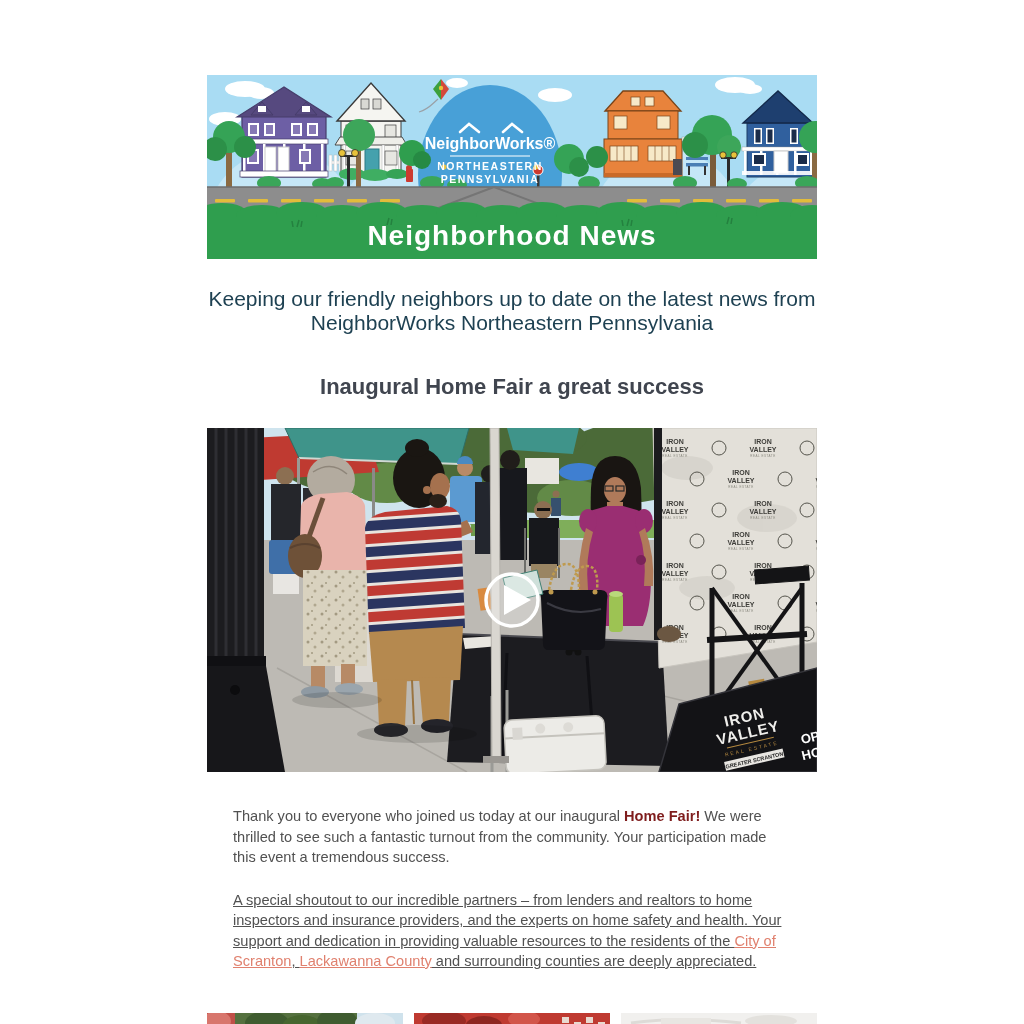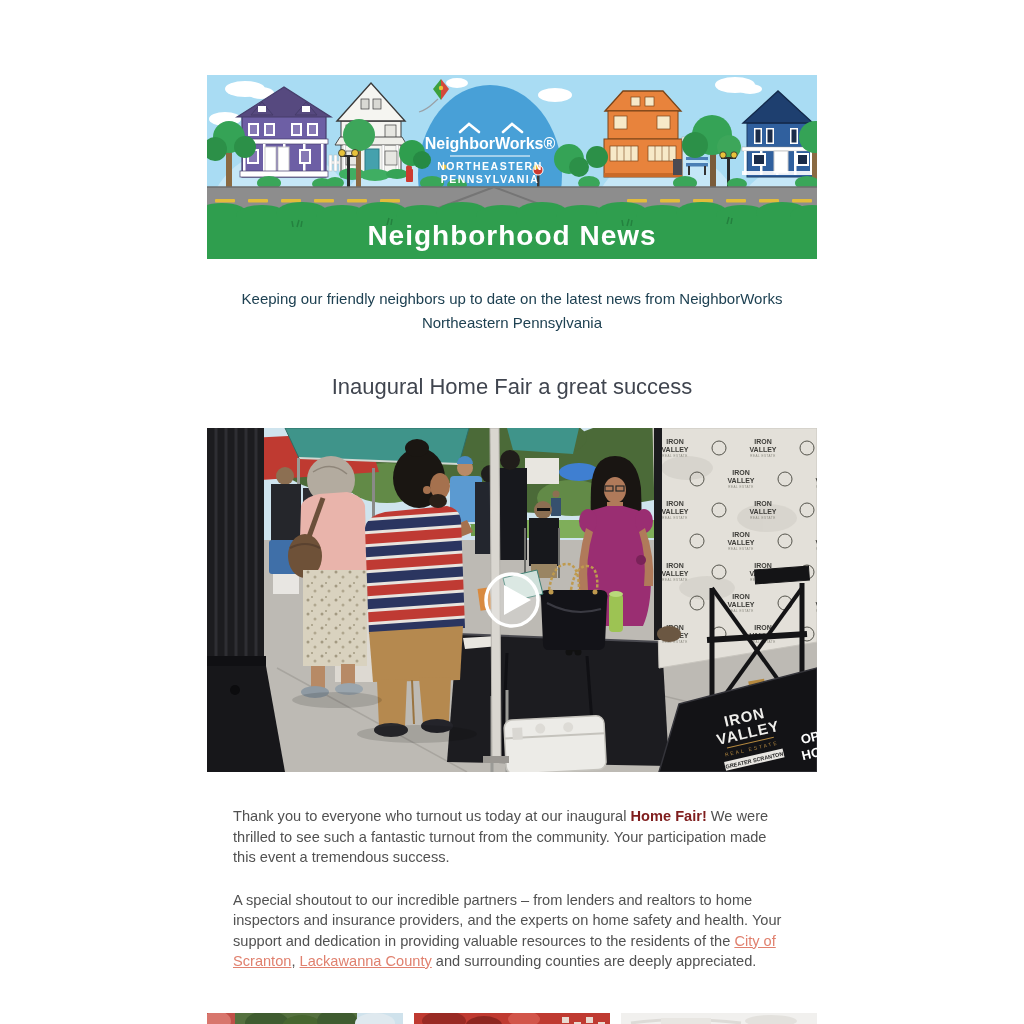--- a/index.html
+++ b/index.html
@@ -5,32 +5,32 @@
   html,body{margin:0;padding:0;}
   body{
     width:1024px;height:1024px;overflow:hidden;background:#ffffff;
     font-family:"Liberation Sans",sans-serif;
   }
   .email{width:610px;margin:0 auto;padding-top:75px;}
   svg{display:block;}
   svg text{font-family:"Liberation Sans",sans-serif;}
 
   .tagline{
-    margin-top:28px;font-size:15px;line-height:24px;color:#1e4152;
+    margin-top:28px;font-size:21px;line-height:24px;color:#1e4152;
     text-align:center;
   }
   .headline{
-    margin-top:38px;font-size:22px;line-height:27px;font-weight:normal;
+    margin-top:38px;font-size:22px;line-height:27px;font-weight:bold;
     color:#40454f;text-align:center;
   }
   .video-wrap{margin-top:28px;position:relative;cursor:pointer;}
   .body-copy{padding:0 26px;color:#515151;font-size:14.6px;line-height:20.5px;}
   .body-copy p{margin:0;}
   .p1{margin-top:34px !important;}
-  .p2{margin-top:22px !important;}
+  .p2{margin-top:22px !important;text-decoration:underline;}
   .body-copy b{color:#7f1d1d;}
   .inline-link{color:#e0806e;text-decoration:underline;cursor:pointer;}
   .thumbs{margin-top:41px;display:flex;justify-content:space-between;}
   .thumb{width:196px;height:120px;}
 
   
   .logo-name{font-size:16px;font-weight:bold;fill:#ffffff;text-anchor:middle;}
   .logo-region{font-size:10.5px;font-weight:bold;fill:#ffffff;text-anchor:middle;letter-spacing:1.5px;}
   .banner-title{font-size:28px;font-weight:bold;fill:#ffffff;text-anchor:middle;letter-spacing:1px;}
 
@@ -585,21 +585,21 @@
       <rect x="276" y="328" width="26" height="7" fill="#9a9792"></rect>
 
       <g>
         <circle cx="305" cy="172" r="26" fill="#ffffff" fill-opacity="0.25" stroke="#ffffff" stroke-width="3.5"></circle>
         <polygon points="297,157 297,187 324,172" fill="#ffffff"></polygon>
       </g>
     </svg>
   </div>
 
   <div class="body-copy">
-    <p class="p1"><span>Thank you to everyone who turnout us today at our inaugural </span><b>Home Fair!</b><span> We were thrilled to see such a fantastic turnout from the community. Your participation made this event a tremendous success.</span></p>
+    <p class="p1"><span>Thank you to everyone who joined us today at our inaugural </span><b>Home Fair!</b><span> We were thrilled to see such a fantastic turnout from the community. Your participation made this event a tremendous success.</span></p>
     <p class="p2"><span>A special shoutout to our incredible partners – from lenders and realtors to home inspectors and insurance providers, and the experts on home safety and health. Your support and dedication in providing valuable resources to the residents of the </span><a class="inline-link">City of Scranton</a><span>, </span><a class="inline-link">Lackawanna County</a><span> and surrounding counties are deeply appreciated.</span></p>
   </div>
 
   <div class="thumbs">
     <svg class="thumb" width="196" height="120" viewBox="0 0 196 120">
       <rect width="196" height="120" fill="#55713f"></rect>
       <rect x="0" y="0" width="28" height="120" fill="#c05048"></rect>
       <ellipse cx="10" cy="8" rx="14" ry="10" fill="#d8766d"></ellipse>
       <ellipse cx="60" cy="10" rx="22" ry="12" fill="#3f5c30"></ellipse>
       <ellipse cx="95" cy="14" rx="20" ry="12" fill="#47662f"></ellipse>

